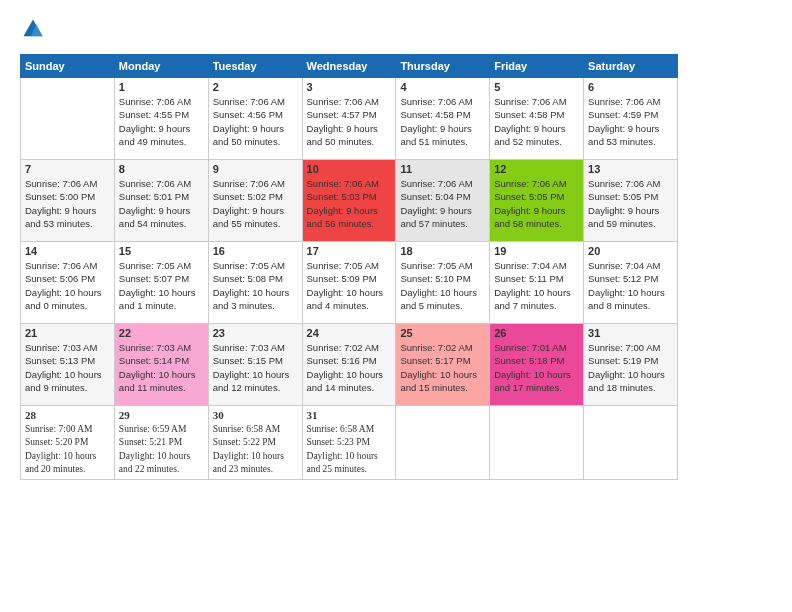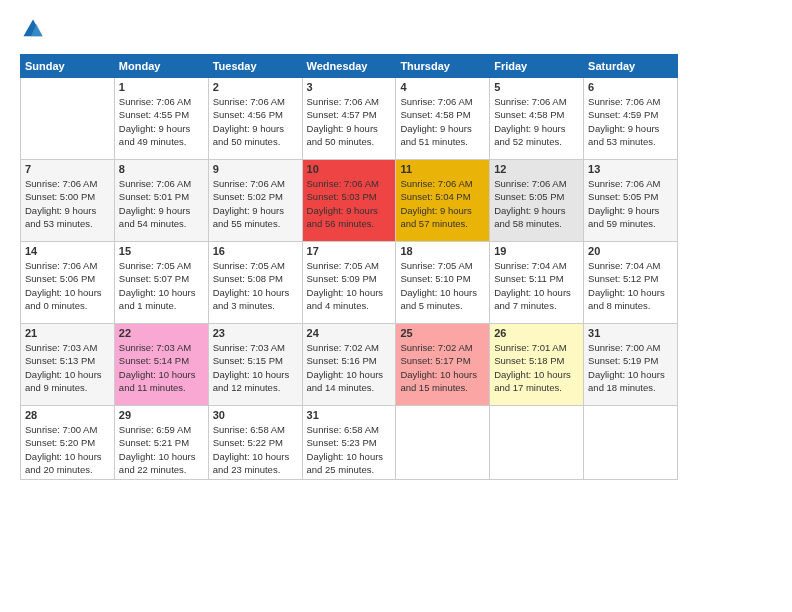--- a/index.html
+++ b/index.html
@@ -82,20 +82,21 @@
     .day-info {
       font-size: 9.5px;
       color: #333;
       line-height: 1.4;
     }
     .empty-cell {
       background: #fff !important;
     }
     .last-row td {
       height: 70px;
+      font-family: Liberation Serif, serif;
     }
   </style>
 </head>
 <body>
 
 <div class="page">
   <div class="header">
     <div class="logo">
       <div>
         <svg class="logo-icon" viewBox="0 0 30 30">
@@ -194,28 +195,28 @@
 Daylight: 9 hours
 and 55 minutes.</div>
           </td>
           <td style="background: #ef4444;">
             <div class="day-number">10</div>
             <div class="day-info" style="white-space: pre-line;">Sunrise: 7:06 AM
 Sunset: 5:03 PM
 Daylight: 9 hours
 and 56 minutes.</div>
           </td>
-          <td style="background: #eab308;">
+          <td style="background: #e5e5e5;">
             <div class="day-number">11</div>
             <div class="day-info" style="white-space: pre-line;">Sunrise: 7:06 AM
 Sunset: 5:04 PM
 Daylight: 9 hours
 and 57 minutes.</div>
           </td>
-          <td style="background: #e5e5e5;">
+          <td style="background: #84cc16;">
             <div class="day-number">12</div>
             <div class="day-info" style="white-space: pre-line;">Sunrise: 7:06 AM
 Sunset: 5:05 PM
 Daylight: 9 hours
 and 58 minutes.</div>
           </td>
           <td style="background: rgb(245, 245, 245);">
             <div class="day-number">13</div>
             <div class="day-info" style="white-space: pre-line;">Sunrise: 7:06 AM
 Sunset: 5:05 PM
@@ -303,21 +304,21 @@
 Daylight: 10 hours
 and 14 minutes.</div>
           </td>
           <td style="background: #fca5a5;">
             <div class="day-number">25</div>
             <div class="day-info" style="white-space: pre-line;">Sunrise: 7:02 AM
 Sunset: 5:17 PM
 Daylight: 10 hours
 and 15 minutes.</div>
           </td>
-          <td style="background: #fef9c3;">
+          <td style="background: #ec4899;">
             <div class="day-number">26</div>
             <div class="day-info" style="white-space: pre-line;">Sunrise: 7:01 AM
 Sunset: 5:18 PM
 Daylight: 10 hours
 and 17 minutes.</div>
           </td>
           <td style="background: rgb(245, 245, 245);">
             <div class="day-number">31</div>
             <div class="day-info" style="white-space: pre-line;">Sunrise: 7:00 AM
 Sunset: 5:19 PM

